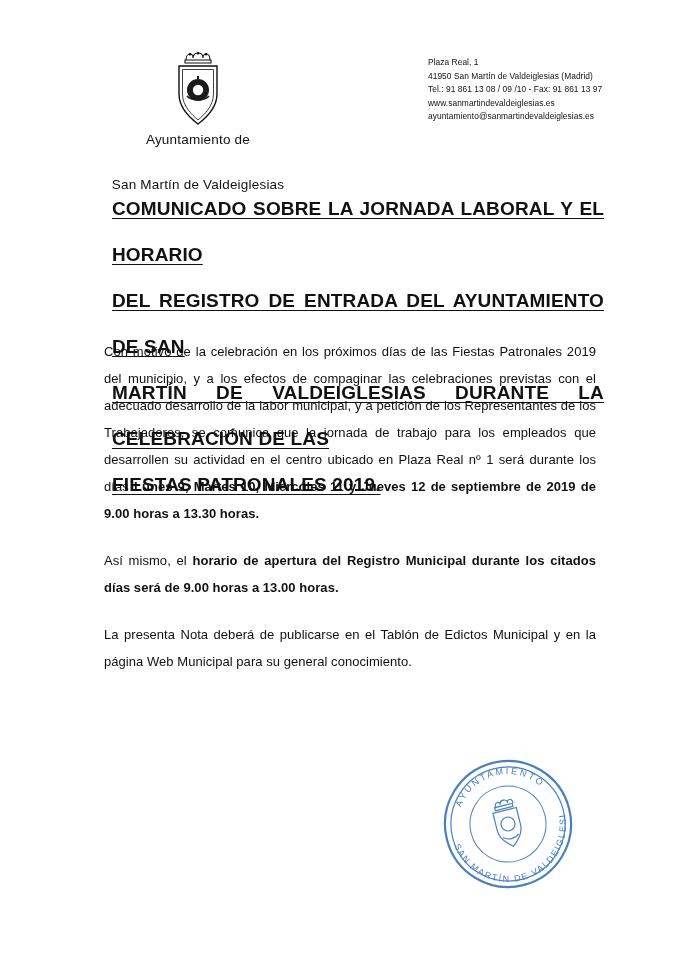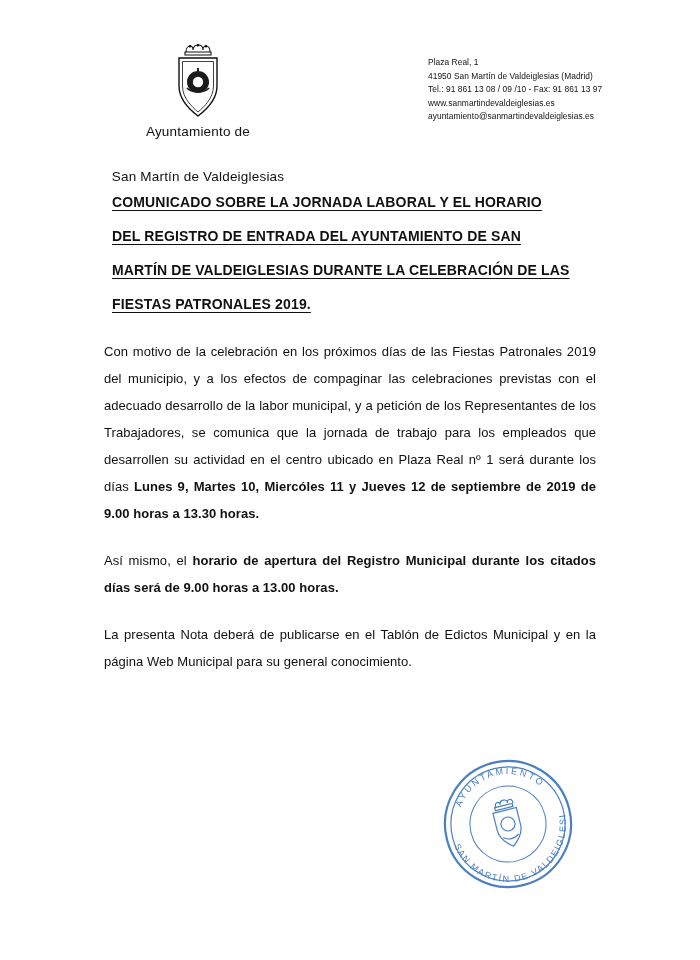--- a/index.html
+++ b/index.html
@@ -26,21 +26,21 @@
   .header {
     position: absolute;
     top: 38px;
     left: 0;
     width: 700px;
     height: 120px;
   }
   .crest-block {
     position: absolute;
     left: 48px;
-    top: 4px;
+    top: 12px;
     width: 300px;
     text-align: center;
   }
   .crest {
     width: 62px;
     height: 78px;
     margin: 0 auto;
     display: block;
   }
   .crest-caption {
@@ -64,21 +64,21 @@
     letter-spacing: 0.05px;
   }
   .contact-block div { white-space: nowrap; }
 
   
   .title {
     position: absolute;
     left: 112px;
     top: 186px;
     width: 492px;
-    font-size: 14px;
+    font-size: 19px;
     font-weight: bold;
     line-height: 2.42;
     text-align: justify;
     text-align-last: left;
     text-decoration: underline;
     text-underline-offset: 3px;
     letter-spacing: 0.15px;
   }
   .title .ln {
     display: block;

